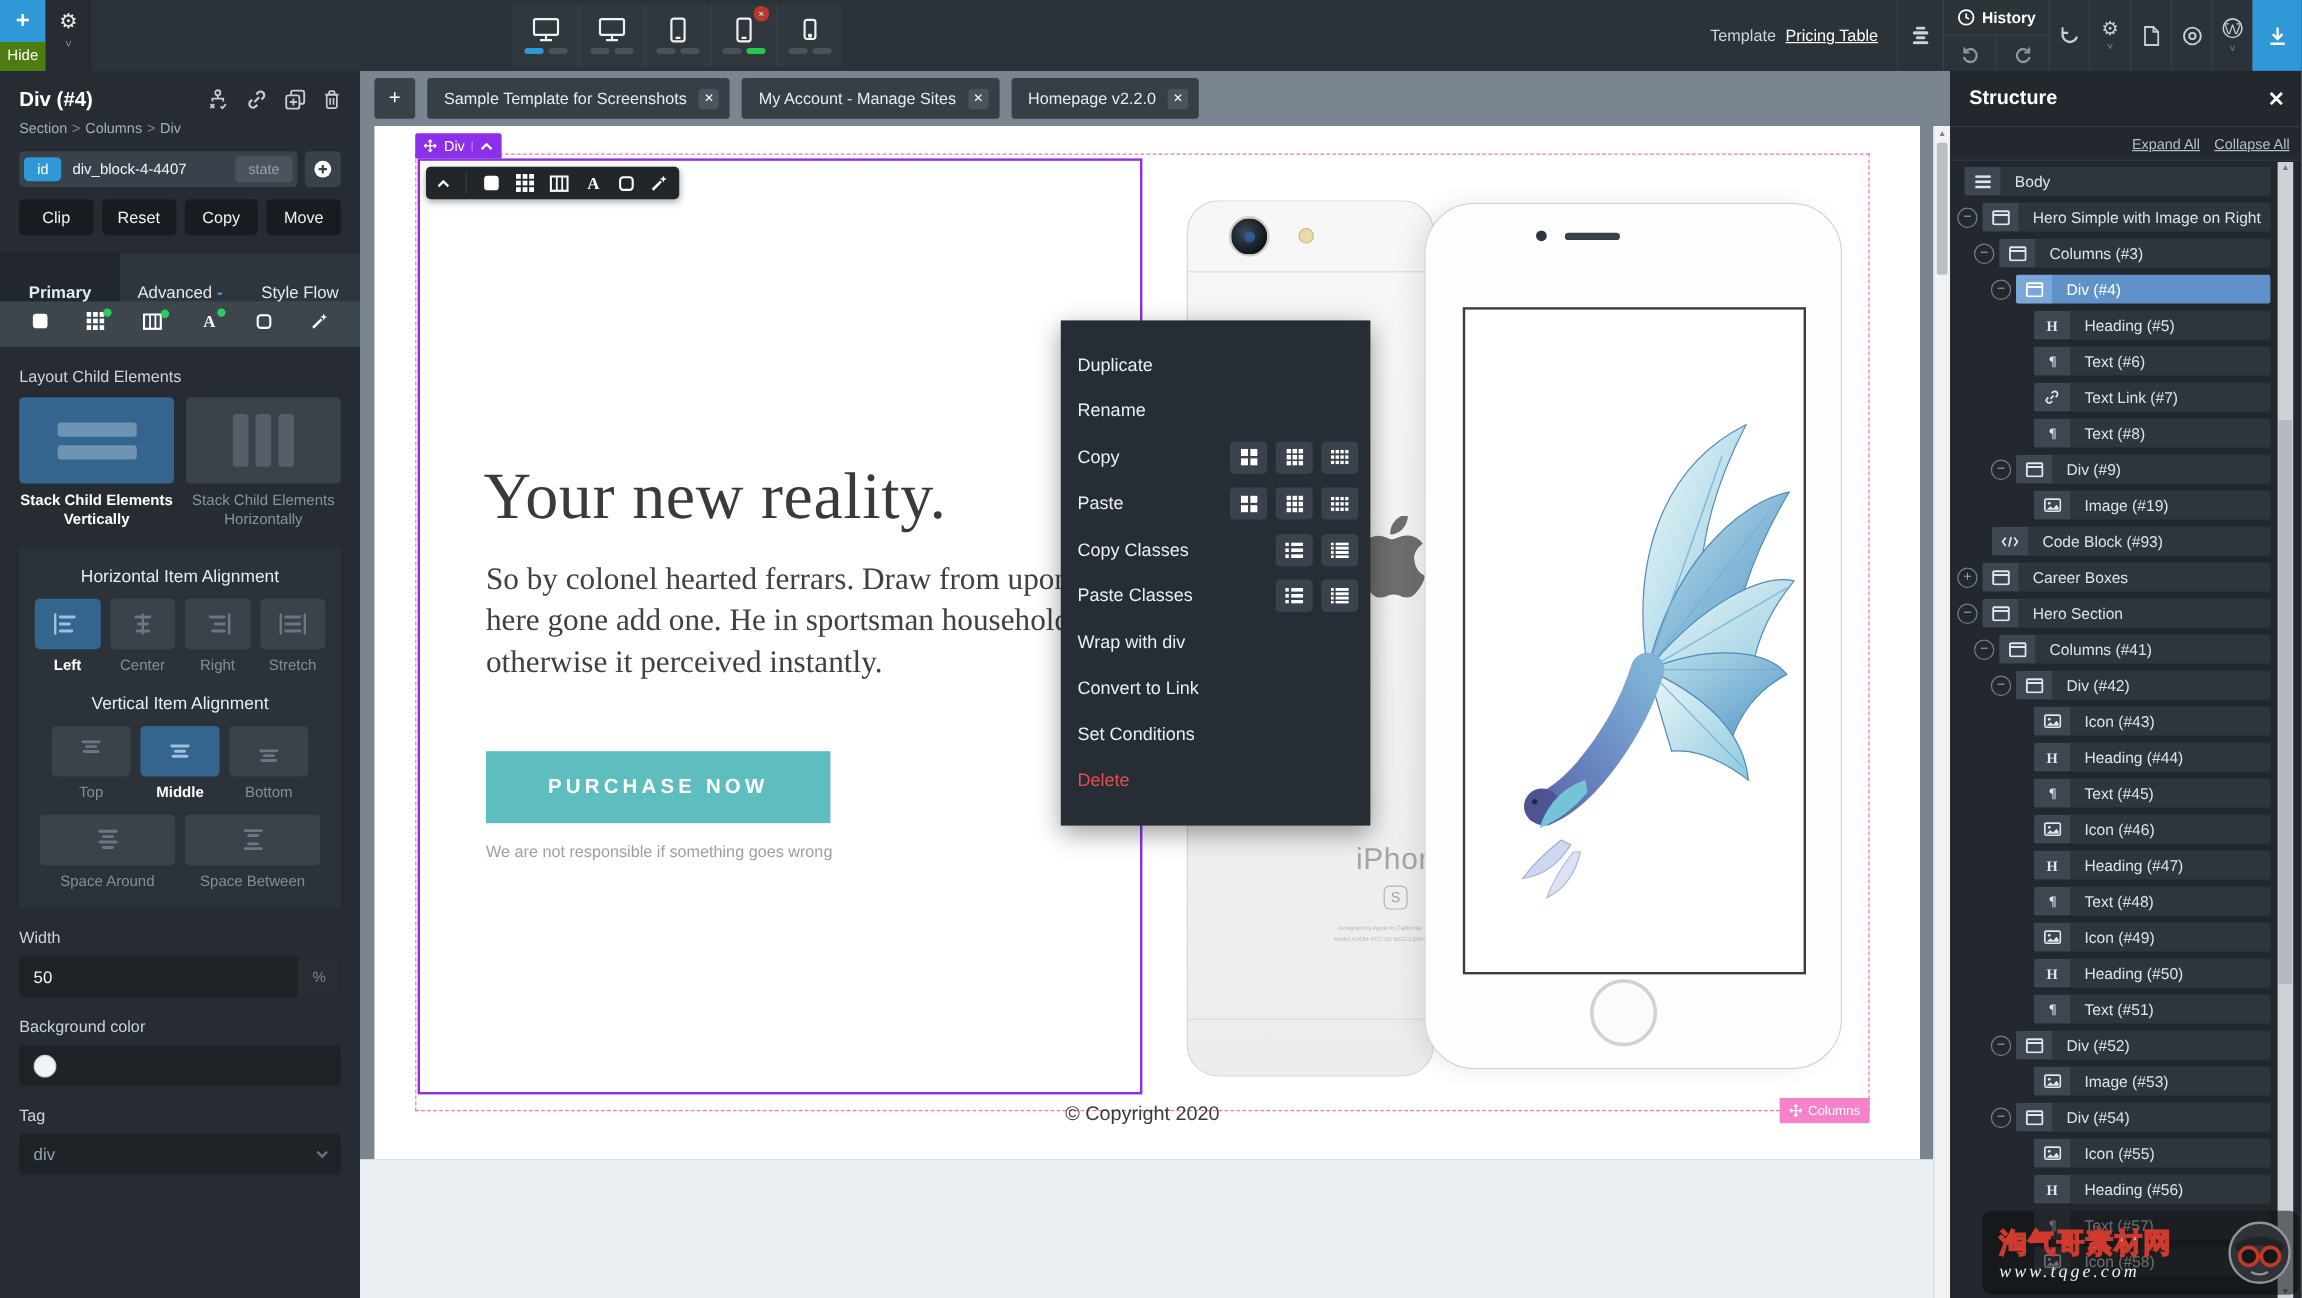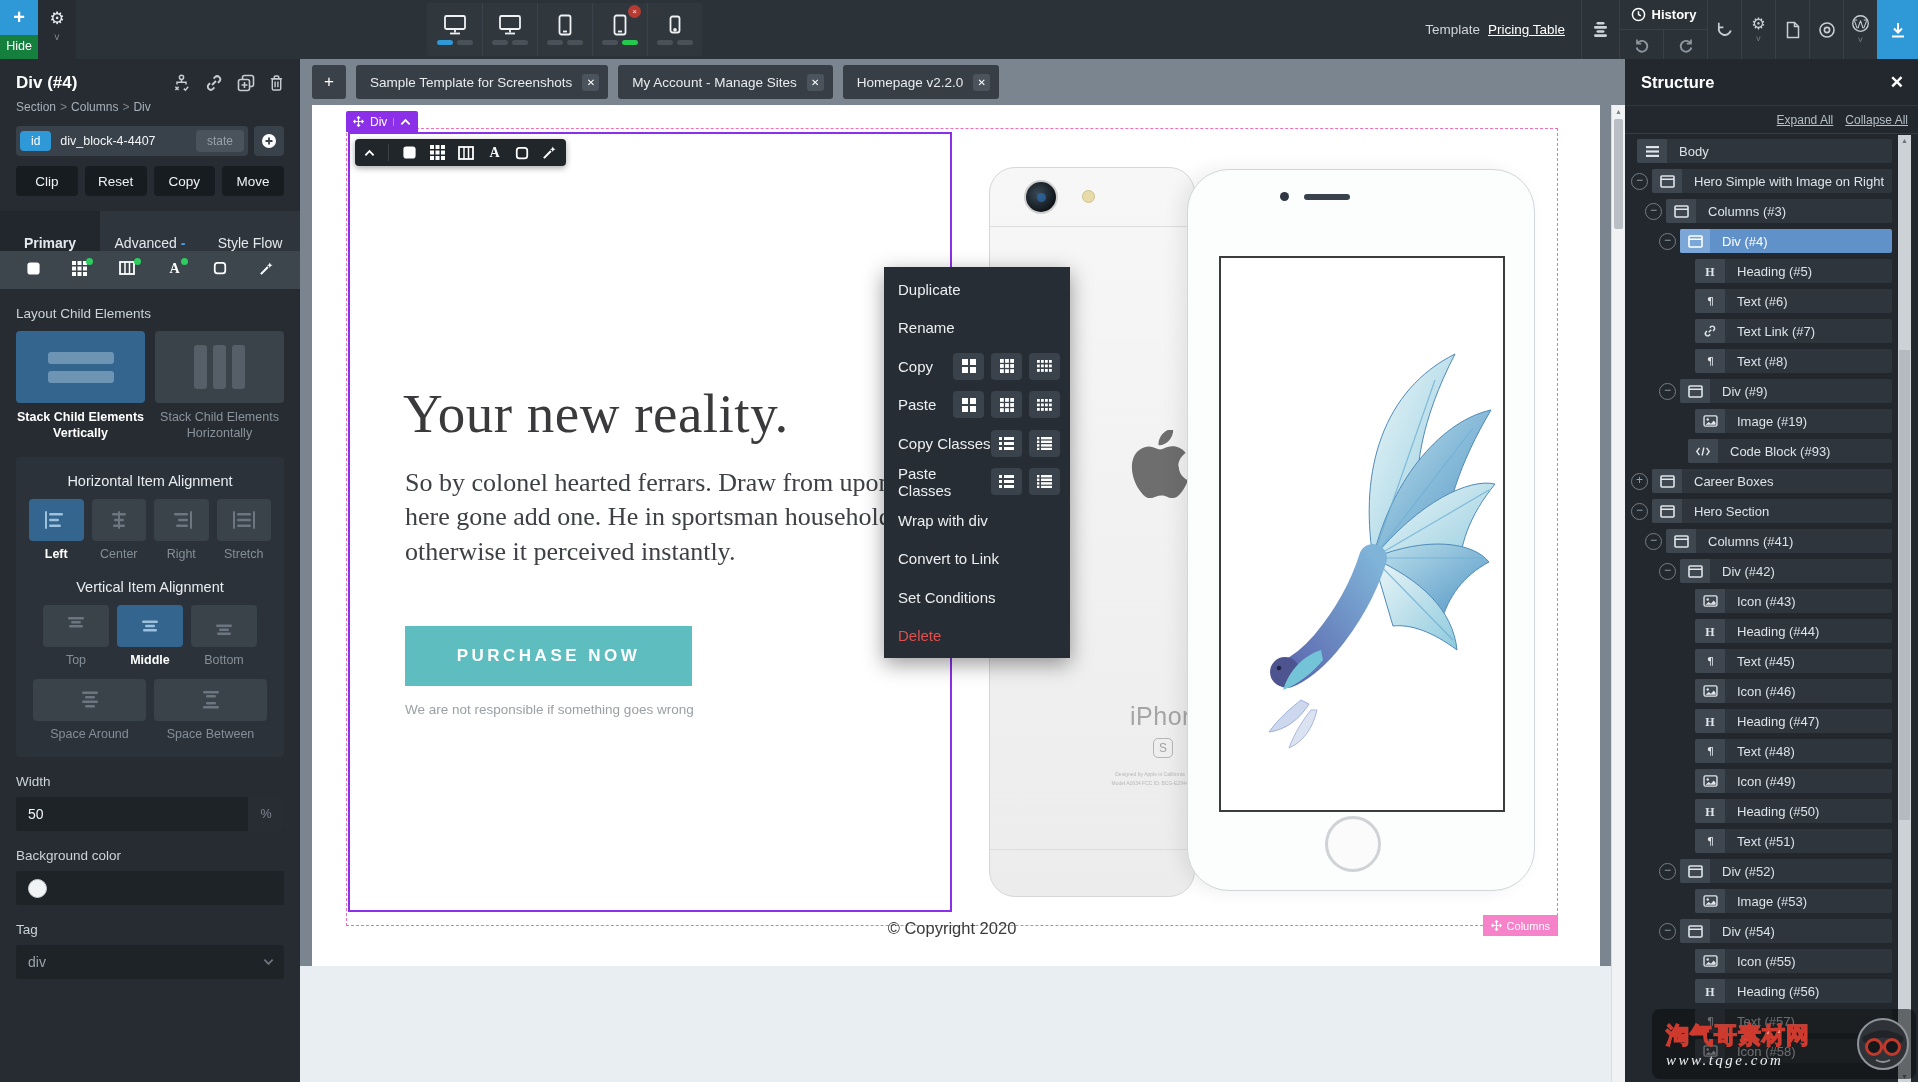--- a/index.html
+++ b/index.html
@@ -7,21 +7,21 @@
   body{font-family:"Liberation Sans",sans-serif;background:#2b3238;-webkit-font-smoothing:antialiased}
   #app{position:relative;width:1918px;height:1082px;overflow:hidden}
   .icn{display:inline-flex;align-items:center;justify-content:center;line-height:0}
   .icn svg{display:block}
   .glyph{font-family:"DejaVu Sans",sans-serif;line-height:1}
 
   
   .topbar{position:absolute;left:0;top:0;width:1918px;height:59px;background:#2b3238;z-index:60}
   .addcol{position:absolute;left:0;top:0;width:38px;height:59px;background:#2f98d6;color:#fff;text-align:center;cursor:pointer}
   .addcol .plus{font-size:20px;line-height:34px;font-weight:bold}
-  .addcol .hide{position:absolute;left:0;right:0;bottom:0;height:24px;font-size:12.5px;line-height:22px;background:#15803d}
+  .addcol .hide{position:absolute;left:0;right:0;bottom:0;height:24px;font-size:12.5px;line-height:22px;background:#4d7c0f}
   .gearcol{position:absolute;left:38px;top:0;width:38px;height:59px;background:#262c32;color:#e8ecef;text-align:center}
   .gearcol .glyph{font-size:17px;line-height:36px}
   .gearcol .chev{display:block;color:#8a929a;font-size:10px;margin-top:-4px}
   .devices{position:absolute;left:427px;top:3px;height:53px;display:flex;background:#30373d;border-radius:2px}
   .dev{width:55px;display:flex;flex-direction:column;align-items:center;justify-content:center;gap:4px;border-left:1px solid #3b424a;color:#eef2f5;position:relative;cursor:pointer}
   .dev:first-child{border-left:none}
   .pills{display:flex;gap:4px}
   .pill{width:16px;height:5px;border-radius:2.5px;background:#4a5158}
   .pill.blue{background:#2f98d6}.pill.green{background:#25c94d}
   .dev-badge{position:absolute;top:2px;right:6px;width:13px;height:13px;border-radius:50%;background:#b63a31;color:#fff;font-size:8px;line-height:13px;text-align:center}
@@ -130,21 +130,21 @@
   .bp-brand{position:absolute;left:140px;top:534px;width:110px;font-size:25px;color:#a5a5a5;letter-spacing:.5px}
   .bp-s{position:absolute;left:163px;top:570px;width:20px;height:20px;border:1px solid #b5b5b5;border-radius:5px;color:#a3a3a3;font-size:12px;text-align:center;line-height:19px}
   .bp-fine{position:absolute;left:95px;top:602px;width:130px;text-align:center;font-size:5px;line-height:1.7;color:#b8b8b8}
   .front-phone{position:absolute;left:212px;top:12px;width:348px;height:722px;border-radius:42px;background:#fcfdfd;border:1px solid #d2d6d9;box-shadow:-8px 0 18px rgba(0,0,0,.07)}
   .fp-cam{position:absolute;left:92px;top:22px;width:9px;height:9px;border-radius:50%;background:#2f3744}
   .fp-speaker{position:absolute;left:116px;top:24px;width:46px;height:6px;border-radius:3px;background:#39424c}
   .fp-screen{position:absolute;left:31px;top:86px;width:286px;height:556px;background:#fff;border:2px solid #3c3c3c;overflow:hidden}
   .fp-home{position:absolute;left:137px;top:646px;width:56px;height:56px;border:3px solid #cfd3d6;border-radius:50%;background:#fbfbfb}
 
   
-  .context-menu{position:absolute;left:584px;top:208px;width:186px;background:#262d34;z-index:50;box-shadow:0 6px 20px rgba(0,0,0,.4);padding:3px 0}
+  .context-menu{position:absolute;left:584px;top:208px;width:258px;background:#262d34;z-index:50;box-shadow:0 6px 20px rgba(0,0,0,.4);padding:18px 0}
   .cm-item{height:38.5px;display:flex;align-items:center;padding:0 10px 0 14px;color:#eceff1;font-size:15px;cursor:pointer}
   .cm-item .lbl{flex:1}
   .cm-item.danger{color:#e0504d}
   .cm-icons{display:flex;gap:7px}
   .cm-ib{width:31px;height:27px;background:#3a424b;border:none;border-radius:4px;color:#fff;display:flex;align-items:center;justify-content:center;cursor:pointer}
 
   
   .structure{position:absolute;left:1625px;top:59px;width:293px;height:1023px;background:#22282e;color:#e4e9ee;z-index:40}
   .st-head{height:47px;display:flex;align-items:center;justify-content:space-between;padding:0 14px 0 16px;border-bottom:1px solid #31383f}
   .st-head h2{font-size:16.5px;color:#fff}
@@ -1084,21 +1084,21 @@
      <span class="tile">
               <svg width="15" height="12" viewBox="0 0 16 13">
                 <rect x="1" y="1" width="14" height="11" rx="1.5" fill="none" stroke="currentColor" stroke-width="1.5"></rect>
                 <circle cx="5" cy="4.8" r="1.3" fill="currentColor"></circle>
                 <path d="M2.5 10.5l3.5-3 2.5 2 3-3.5 2 2.5v2z" fill="currentColor"></path>
               </svg>
             </span>
      <span class="clabel">Image (#19)</span>
    </div>
  </div>
-        <div class="srow " style="padding-left:63px">
+        <div class="srow " style="padding-left:35px">
 
    <div class="chip">
      <span class="tile">
               <svg width="16" height="11" viewBox="0 0 18 12" fill="none" stroke="currentColor" stroke-width="1.6">
                 <path d="M5 2L2 6l3 4"></path>
                 <path d="M13 2l3 4-3 4"></path>
                 <path d="M10 1.5L8 10.5"></path>
               </svg>
             </span>
      <span class="clabel">Code Block (#93)</span>

